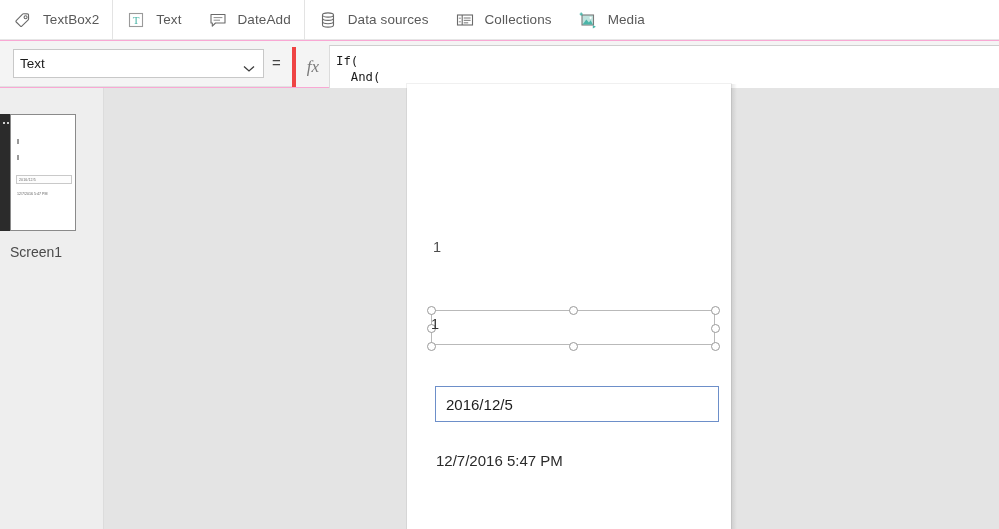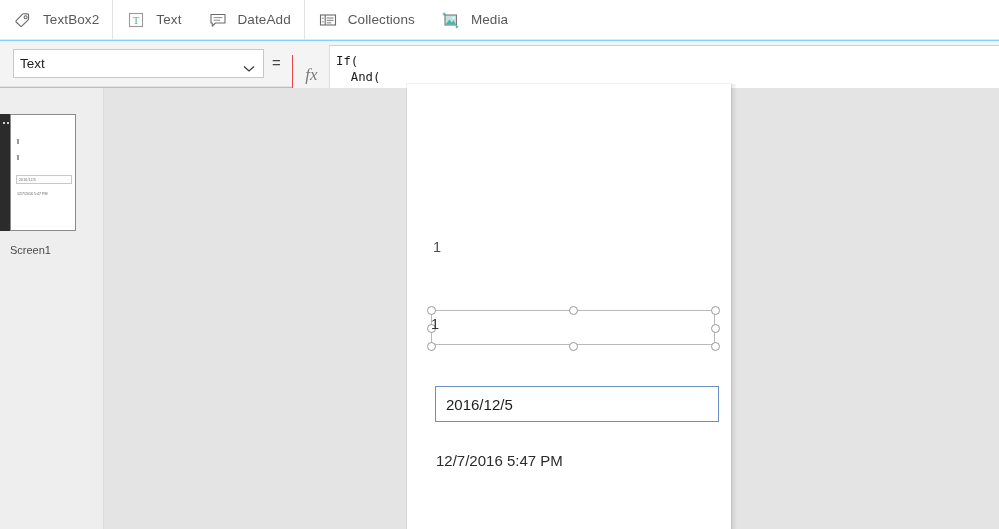--- a/index.html
+++ b/index.html
@@ -8,21 +8,21 @@
     width: 999px; height: 529px;
     overflow: hidden;
     background: #ffffff;
     font-family: "Liberation Sans", sans-serif;
   }
 
   #app {
     position: relative;
     width: 999px;
     height: 529px;
-    background: #7dd3fc;
+    background: #f9a8d4;
   }
 
   
   #ribbon {
     position: absolute;
     left: 0; top: 0;
     width: 999px; height: 40px;
     background: #ffffff;
     border-bottom: 1px solid #e6e6e6;
     display: flex;
@@ -84,24 +84,24 @@
     pointer-events: none;
   }
   #equals {
     position: absolute;
     left: 272px; top: 13px;
     font-size: 15px;
     color: #444;
   }
   #fx-btn {
     position: absolute;
-    left: 292px; top: 55px;
+    left: 292px; top: 47px;
     width: 38px; height: 40px;
     border: none;
-    border-left: 1px solid #ef4444;
+    border-left: 4px solid #ef4444;
     background: #f4f4f4;
     font-family: "Liberation Serif", serif;
     font-style: italic;
     font-size: 17px;
     color: #7a7a7a;
     cursor: pointer;
     padding: 0;
   }
 
   
@@ -188,21 +188,21 @@
   #thumb-date {
     position: absolute;
     left: 6px; top: 76px;
     font-size: 3.6px;
     color: #5d5d5d;
     line-height: 6px;
   }
   #thumb-label {
     position: absolute;
     left: 10px; top: 156px;
-    font-size: 11px;
+    font-size: 14px;
     color: #4a4a4a;
   }
 
   
   #canvas-area {
     position: absolute;
     left: 104px; top: 0;
     width: 895px; height: 441px;
     background: #e4e4e4;
   }
@@ -303,20 +303,31 @@
           <path d="M3 4.5 h14 v8.5 h-9.5 l-3.2 3.2 v-3.2 h-1.3 z" fill="none" stroke="#6a6a6a" stroke-width="1.1" stroke-linejoin="round"></path>
           <line x1="5.6" y1="7.6" x2="14.4" y2="7.6" stroke="#8d8d8d" stroke-width="1"></line>
           <line x1="5.6" y1="10.2" x2="12" y2="10.2" stroke="#8d8d8d" stroke-width="1"></line>
         </svg>
       </span>
       <span class="lbl">DateAdd</span>
     </div>
 
     <div class="ribbon-sep"></div>
 
+    <div class="ribbon-item">
+      <span class="ic">
+        <svg width="20" height="20" viewBox="0 0 20 20">
+          <ellipse cx="10" cy="5" rx="5.5" ry="2.1" fill="none" stroke="#6a6a6a" stroke-width="1.1"></ellipse>
+          <path d="M4.5 5 v10 c0 1.2 2.5 2.1 5.5 2.1 s5.5 -0.9 5.5 -2.1 v-10" fill="none" stroke="#6a6a6a" stroke-width="1.1"></path>
+          <path d="M4.5 8.3 c0 1.2 2.5 2.1 5.5 2.1 s5.5 -0.9 5.5 -2.1" fill="none" stroke="#6a6a6a" stroke-width="1.1"></path>
+          <path d="M4.5 11.6 c0 1.2 2.5 2.1 5.5 2.1 s5.5 -0.9 5.5 -2.1" fill="none" stroke="#6a6a6a" stroke-width="1.1"></path>
+        </svg>
+      </span>
+      <span class="lbl">Data sources</span>
+    </div>
 
     <div class="ribbon-item">
       <span class="ic">
         <svg width="20" height="20" viewBox="0 0 20 20">
           <rect x="2.5" y="5" width="15" height="10" fill="none" stroke="#6a6a6a" stroke-width="1.1"></rect>
           <line x1="7.2" y1="5" x2="7.2" y2="15" stroke="#6a6a6a" stroke-width="1.1"></line>
           <line x1="3.8" y1="8.2" x2="5.9" y2="8.2" stroke="#8d8d8d" stroke-width="1"></line>
           <line x1="3.8" y1="11.8" x2="5.9" y2="11.8" stroke="#8d8d8d" stroke-width="1"></line>
           <line x1="8.7" y1="8" x2="15.6" y2="8" stroke="#8d8d8d" stroke-width="1.2"></line>
           <line x1="8.7" y1="10.4" x2="15.6" y2="10.4" stroke="#8d8d8d" stroke-width="1.2"></line>

